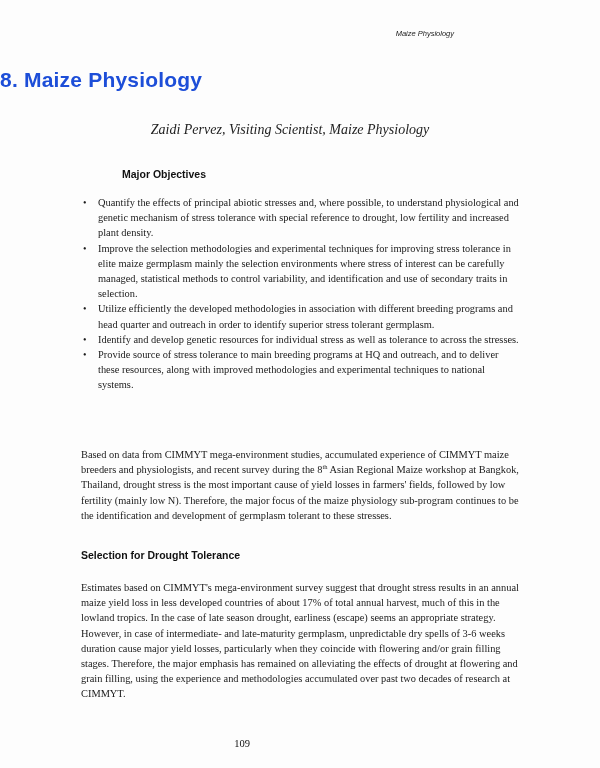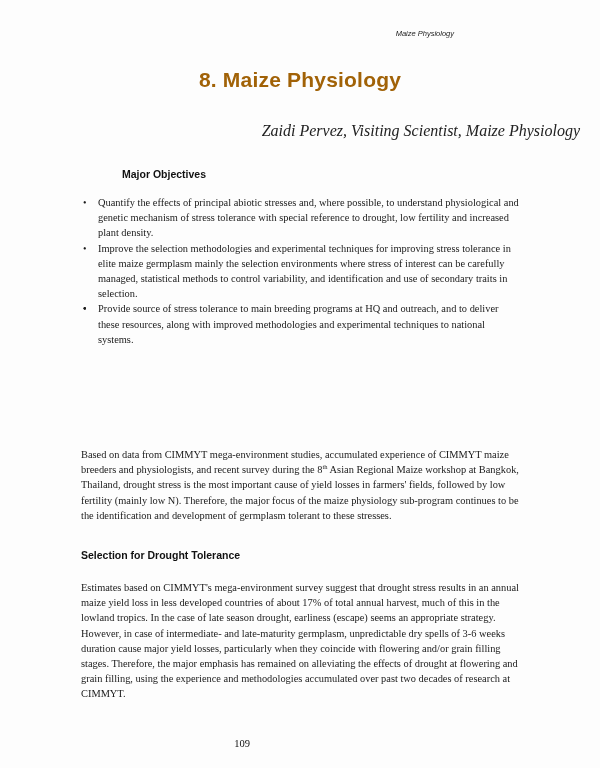--- a/index.html
+++ b/index.html
@@ -1,20 +1,20 @@
 <!DOCTYPE html>
 <html><head>
 <meta charset="utf-8">
 <style>
   html, body { margin: 0; padding: 0; background: #ffffff; }
   body { width: 600px; height: 768px; position: relative; overflow: hidden; color: #111; }
   .page { position: absolute; left: 0; top: 0; width: 600px; height: 768px; background: #fdfdfd; }
   .running-head { position: absolute; top: 29px; right: 146px; font-family: "Liberation Sans", sans-serif; font-style: italic; font-size: 7.5px; color: #222; }
-  .title { position: absolute; top: 68px; left: 0; width: 600px; text-align: center; font-family: "Liberation Sans", sans-serif; font-weight: bold; font-size: 21px; letter-spacing: 0.2px; color: #a16207; }
-  .author { position: absolute; top: 122px; left: 0; width: 580px; text-align: right; font-family: "Liberation Serif", serif; font-style: italic; font-size: 16px; color: #222; }
+  .title { position: absolute; top: 68px; left: 0; width: 600px; font-family: "Liberation Sans", sans-serif; font-weight: bold; font-size: 21px; letter-spacing: 0.2px; color: #1d4ed8; }
+  .author { position: absolute; top: 122px; left: 0; width: 580px; text-align: center; font-family: "Liberation Serif", serif; font-style: italic; font-size: 14px; color: #222; }
   .h2 { position: absolute; left: 81px; font-family: "Liberation Sans", sans-serif; font-weight: bold; font-size: 10.5px; color: #111; }
   .body-text { font-family: "Liberation Serif", serif; font-size: 10.4px; line-height: 15.2px; color: #1a1a1a; }
   ul.objectives { position: absolute; top: 195px; left: 81px; width: 440px; margin: 0; padding: 0; list-style: none; }
   ul.objectives li { position: relative; padding-left: 17px; }
   ul.objectives li .bullet { position: absolute; left: 2px; top: 0; font-size: 10px; }
   .para { position: absolute; left: 81px; width: 440px; margin: 0; }
   .para sup { font-size: 6.5px; line-height: 0; vertical-align: 4px; }
   .page-number { position: absolute; top: 738px; left: 0; width: 484px; text-align: center; font-family: "Liberation Serif", serif; font-size: 10.5px; color: #111; }
 </style>
 </head>
@@ -34,23 +34,25 @@
     <li>
       <span class="bullet">•</span>
       <span>Quantify the effects of principal abiotic stresses and, where possible, to understand physiological and genetic mechanism of stress tolerance with special reference to drought, low fertility and increased plant density.</span>
     </li>
     <li>
       <span class="bullet">•</span>
       <span>Improve the selection methodologies and experimental techniques for improving stress tolerance in elite maize germplasm mainly the selection environments where stress of interest can be carefully managed, statistical methods to control variability, and identification and use of secondary traits in selection.</span>
     </li>
     <li>
       <span class="bullet">•</span>
+      <span>Utilize efficiently the developed methodologies in association with different breeding programs and head quarter and outreach in order to identify superior stress tolerant germplasm.</span>
     </li>
     <li>
       <span class="bullet">•</span>
+      <span>Identify and develop genetic resources for individual stress as well as tolerance to across the stresses.</span>
     </li>
     <li>
       <span class="bullet">•</span>
       <span>Provide source of stress tolerance to main breeding programs at HQ and outreach, and to deliver these resources, along with improved methodologies and experimental techniques to national systems.</span>
     </li>
   </ul>
 
   <p class="para body-text" style="top:447px;"><span>Based on data from CIMMYT mega-environment studies, accumulated experience of CIMMYT maize breeders and physiologists, and recent survey during the 8</span><sup>th</sup><span> Asian Regional Maize workshop at Bangkok, Thailand, drought stress is the most important cause of yield losses in farmers' fields, followed by low fertility (mainly low N). Therefore, the major focus of the maize physiology sub-program continues to be the identification and development of germplasm tolerant to these stresses.</span></p>
 
   <div class="h2" style="top:549px;">Selection for Drought Tolerance</div>

